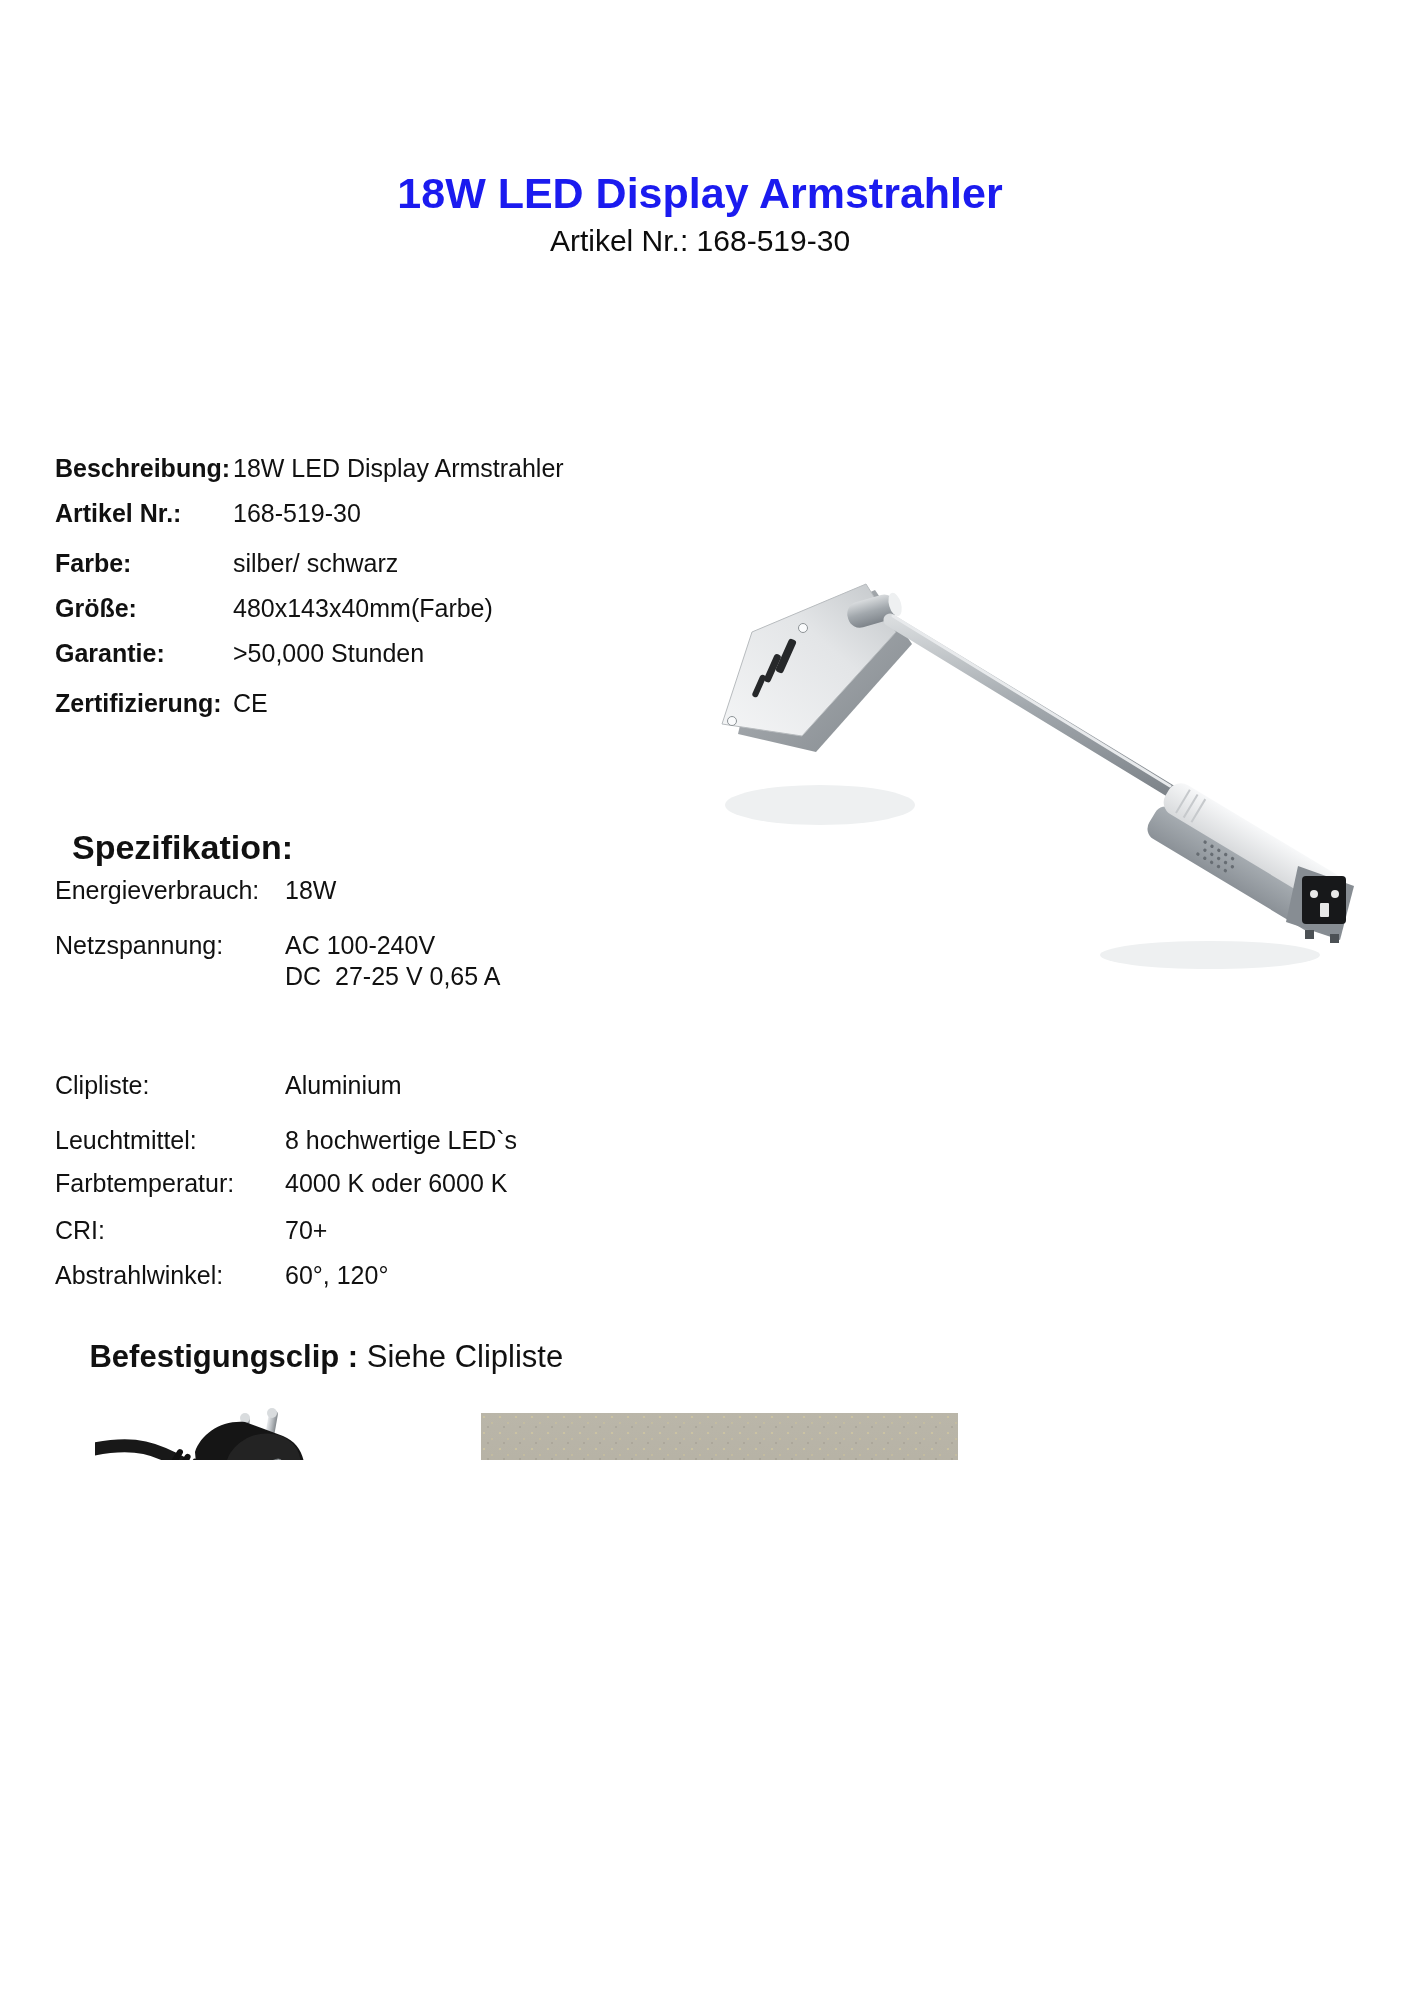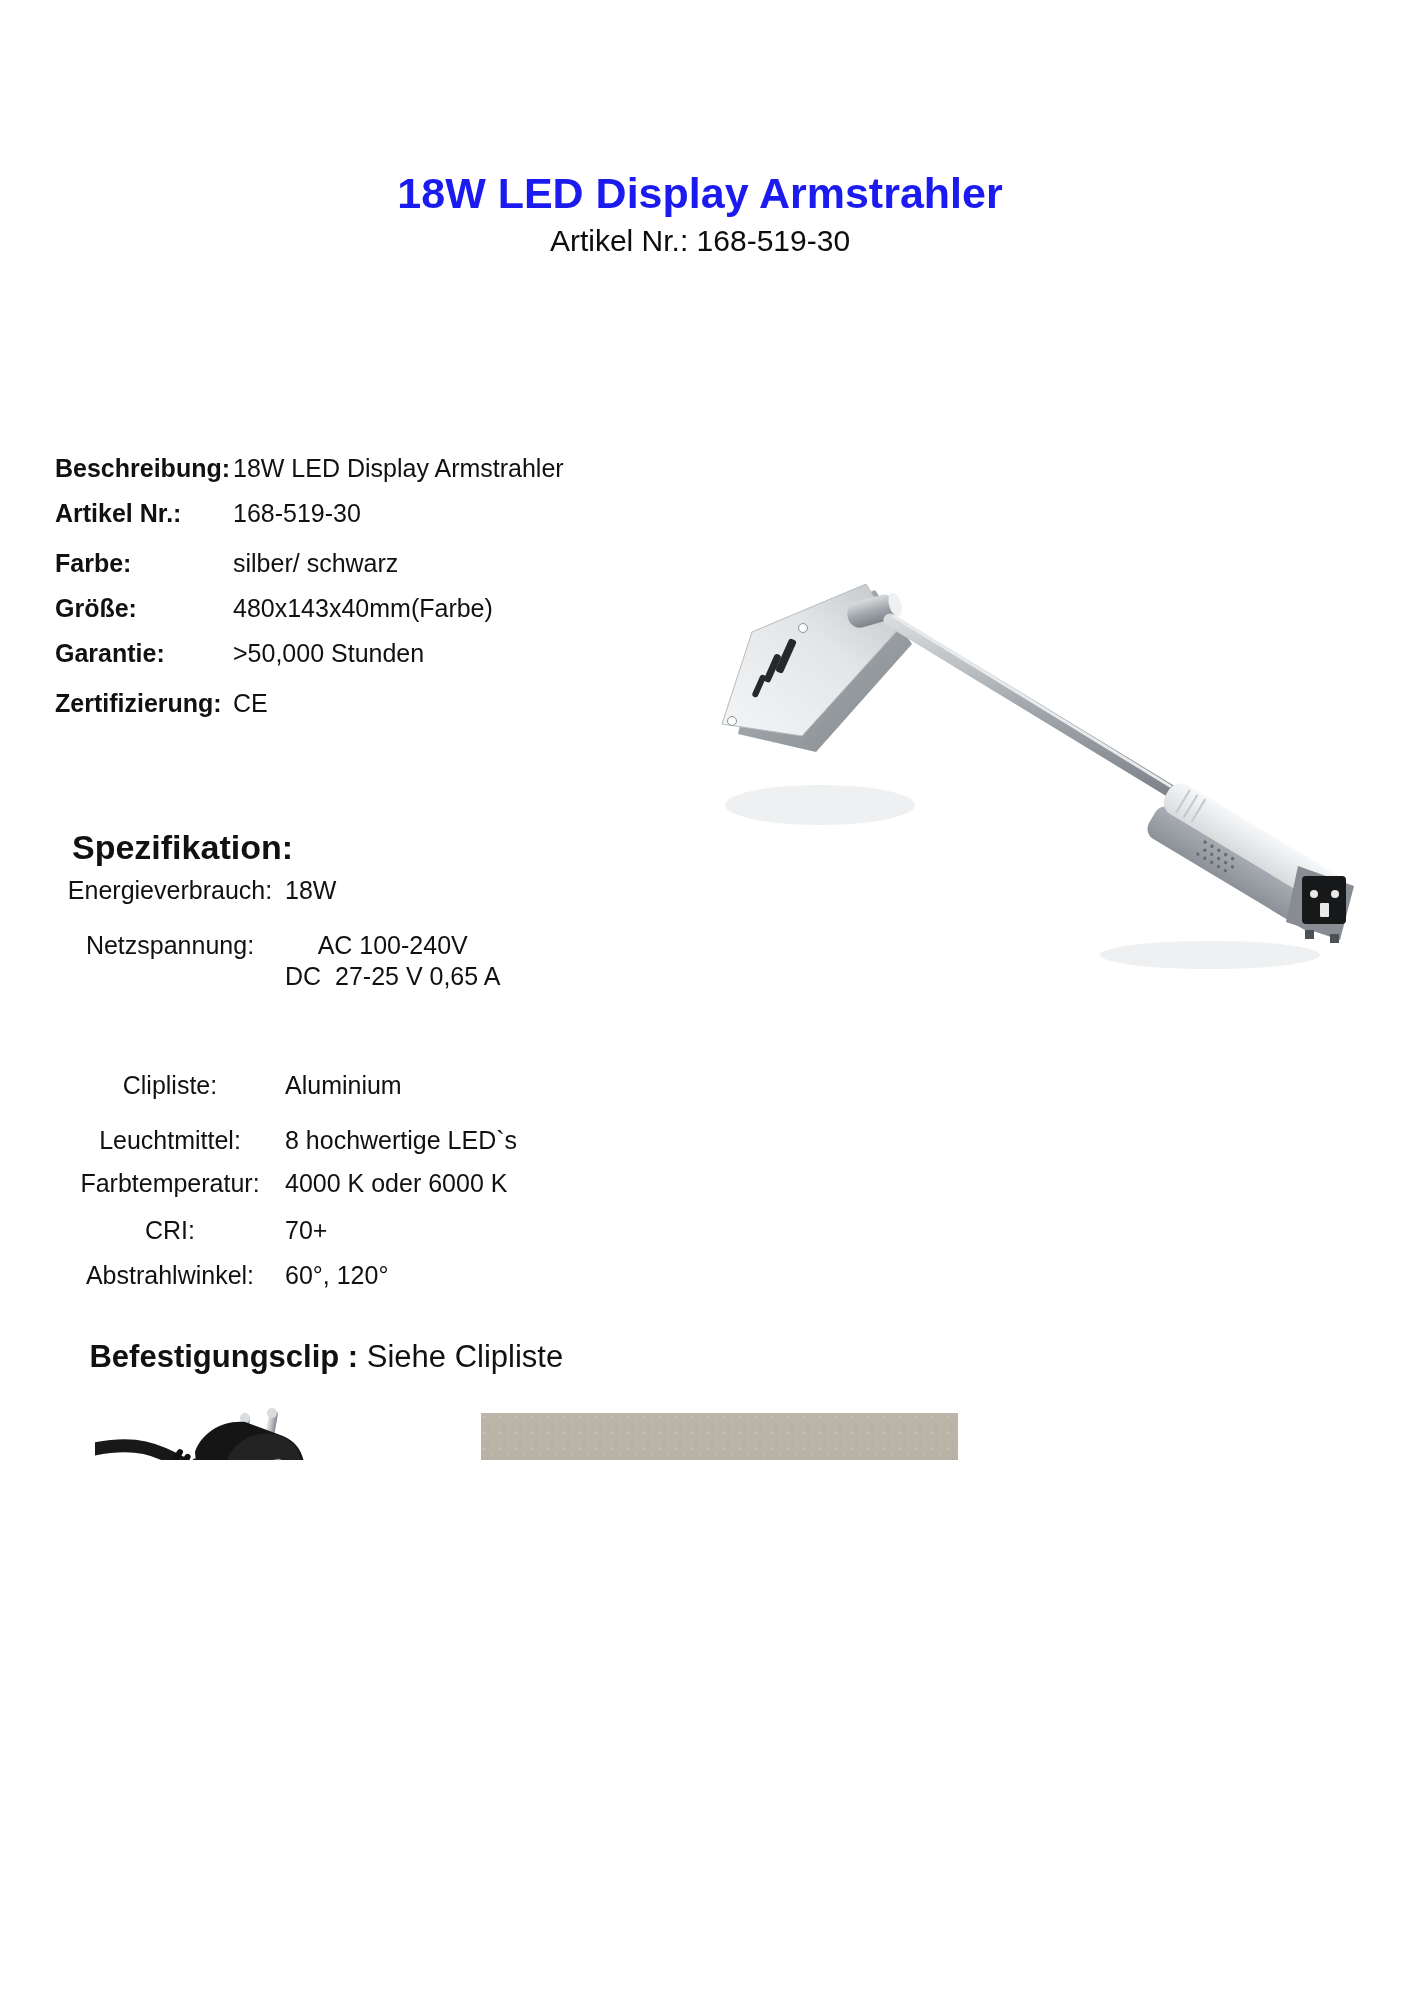--- a/index.html
+++ b/index.html
@@ -13,21 +13,21 @@
   .subtitle{font-size:30px;line-height:34px;margin-top:7px;color:#0c0c0c;}
 
   
   .desc{position:absolute;left:55px;top:453px;width:700px;}
   .drow{position:absolute;left:0;white-space:nowrap;line-height:30px;}
   .drow .lab{display:inline-block;width:178px;font-weight:bold;font-size:25px;}
   .drow .val{font-size:25px;white-space:pre;}
 
   
   .spec-heading{position:absolute;left:72px;font-weight:bold;font-size:34px;line-height:30px;}
-  .srow{position:absolute;left:55px;white-space:nowrap;line-height:31px;text-align:center;}
+  .srow{position:absolute;left:55px;white-space:nowrap;line-height:31px;}
   .srow .lab{display:inline-block;width:230px;font-size:25px;vertical-align:top;}
   .srow .val{display:inline-block;font-size:25px;white-space:pre;vertical-align:top;}
   .clip-row{position:absolute;left:55px;font-size:31px;line-height:31px;white-space:pre;}
   .clip-row .lab{font-weight:bold;}
 
   .art{position:absolute;}
 </style>
 </head>
 <body>
 

